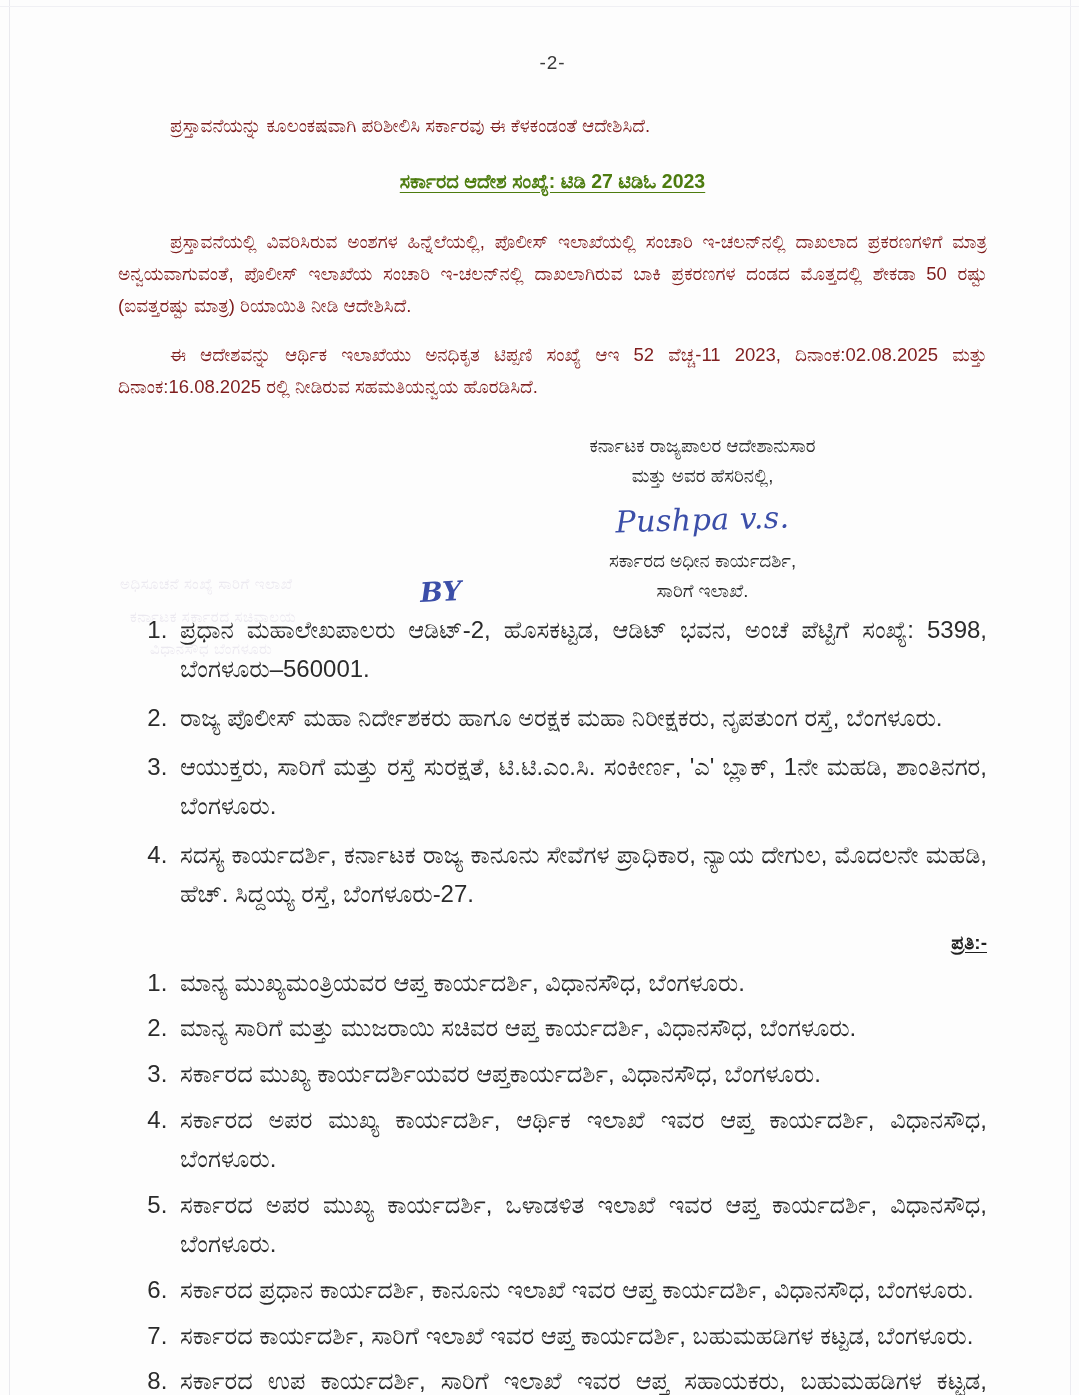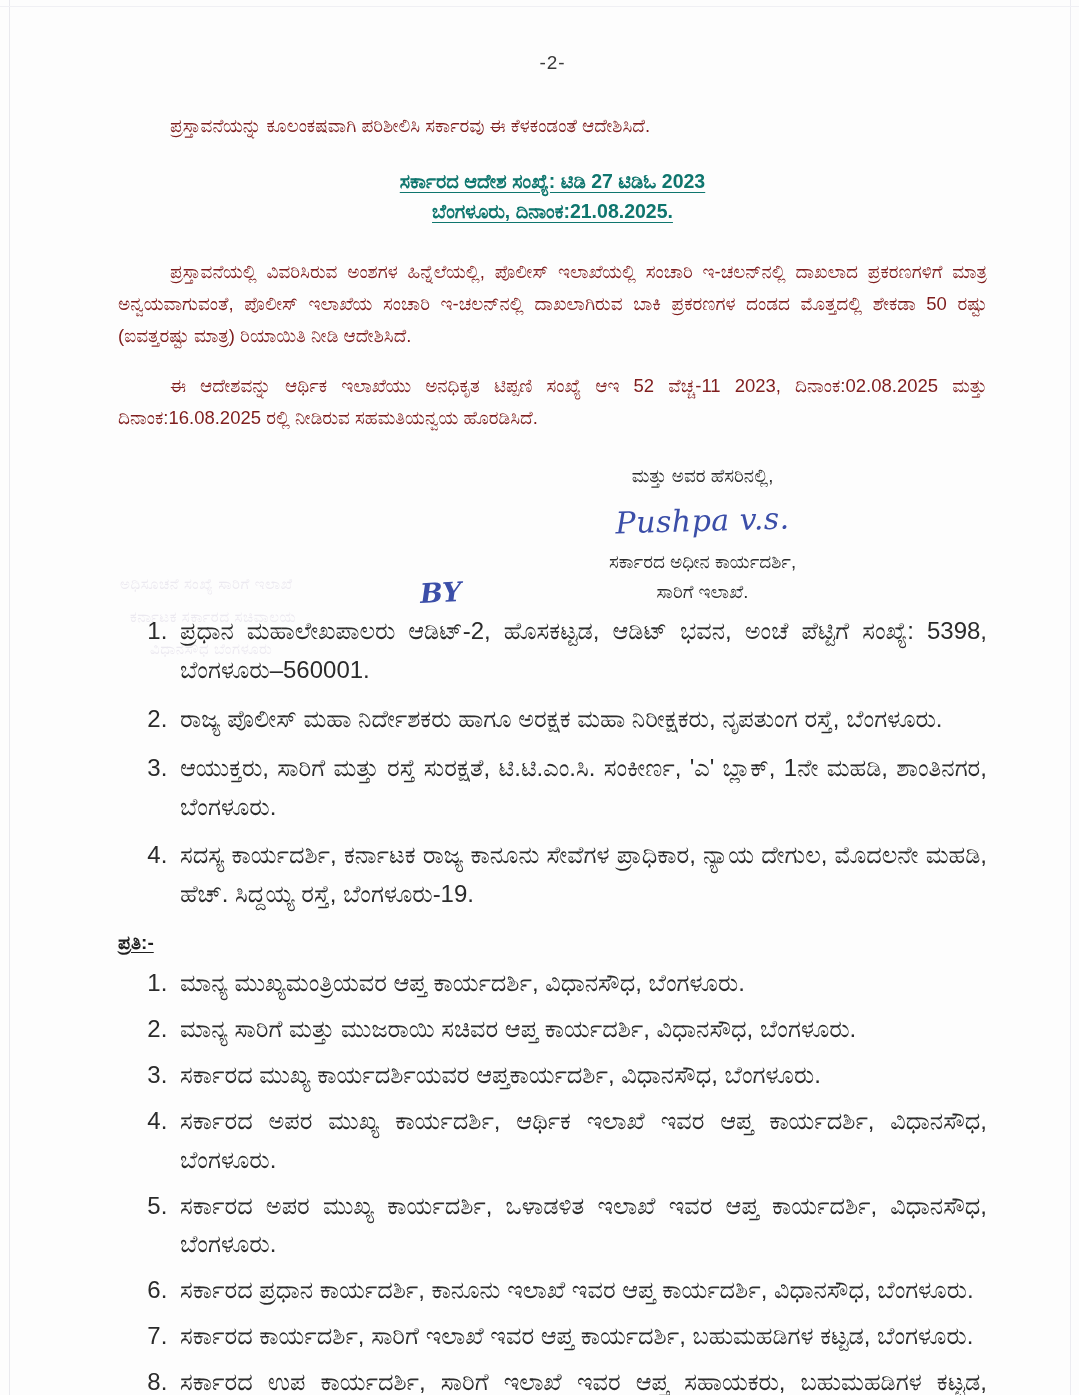--- a/index.html
+++ b/index.html
@@ -75,21 +75,21 @@
   .order-block {
     text-align: center;
     margin: 24px 0 30px 0;
   }
   .order-line {
     font-size: 19.5px;
     font-weight: bold;
     text-decoration: underline;
     text-underline-offset: 4px;
     line-height: 1.55;
-    color: #0f766e;
+    color: #4d7c0f;
     display: block;
   }
 
   .sign-block {
     margin: 28px 0 6px 0;
     text-align: center;
     padding-left: 300px;
     font-size: 18.5px;
     line-height: 1.6;
     color: #2b2b2b;
@@ -123,21 +123,21 @@
 
   .section-head {
     font-size: 19px;
     font-weight: bold;
     text-decoration: underline;
     text-underline-offset: 3px;
     margin: 16px 0 10px 0;
     color: #1f1f1f;
   }
   .to-head { margin-top: 12px; }
-  .copy-head { margin-top: 18px; }
+  .copy-head { margin-top: 18px; text-align: right; }
 
   ol.numlist {
     margin: 0 0 4px 0;
     padding-left: 56px;
     font-size: 24px;
     line-height: 1.62;
     color: #2b2b2b;
   }
   ol.numlist > li {
     margin-bottom: 10px;
@@ -161,41 +161,41 @@
   <div class="bleed" style="left:150px; top:640px;">ವಿಧಾನಸೌಧ ಬೆಂಗಳೂರು</div>
 
   <div class="content">
 
     <div class="page-number">-2-</div>
 
     <p class="para indent">ಪ್ರಸ್ತಾವನೆಯನ್ನು ಕೂಲಂಕಷವಾಗಿ ಪರಿಶೀಲಿಸಿ ಸರ್ಕಾರವು ಈ ಕೆಳಕಂಡಂತೆ ಆದೇಶಿಸಿದೆ.</p>
 
     <div class="order-block">
       <span class="order-line">ಸರ್ಕಾರದ ಆದೇಶ ಸಂಖ್ಯೆ: ಟಿಡಿ 27 ಟಿಡಿಓ 2023</span>
-      <span class="order-line">ಬೆಂಗಳೂರು, ದಿನಾಂಕ:21.08.2025.</span>
     </div>
 
     <p class="para indent">ಪ್ರಸ್ತಾವನೆಯಲ್ಲಿ ವಿವರಿಸಿರುವ ಅಂಶಗಳ ಹಿನ್ನೆಲೆಯಲ್ಲಿ, ಪೊಲೀಸ್ ಇಲಾಖೆಯಲ್ಲಿ ಸಂಚಾರಿ ಇ-ಚಲನ್‌ನಲ್ಲಿ ದಾಖಲಾದ ಪ್ರಕರಣಗಳಿಗೆ ಮಾತ್ರ ಅನ್ವಯವಾಗುವಂತೆ, ಪೊಲೀಸ್ ಇಲಾಖೆಯ ಸಂಚಾರಿ ಇ-ಚಲನ್‌ನಲ್ಲಿ ದಾಖಲಾಗಿರುವ ಬಾಕಿ ಪ್ರಕರಣಗಳ ದಂಡದ ಮೊತ್ತದಲ್ಲಿ ಶೇಕಡಾ 50 ರಷ್ಟು (ಐವತ್ತರಷ್ಟು ಮಾತ್ರ) ರಿಯಾಯಿತಿ ನೀಡಿ ಆದೇಶಿಸಿದೆ.</p>
     <p class="para indent">ಈ ಆದೇಶವನ್ನು ಆರ್ಥಿಕ ಇಲಾಖೆಯು ಅನಧಿಕೃತ ಟಿಪ್ಪಣಿ ಸಂಖ್ಯೆ ಆಇ 52 ವೆಚ್ಚ-11 2023, ದಿನಾಂಕ:02.08.2025 ಮತ್ತು ದಿನಾಂಕ:16.08.2025 ರಲ್ಲಿ ನೀಡಿರುವ ಸಹಮತಿಯನ್ವಯ ಹೊರಡಿಸಿದೆ.</p>
 
     <div class="sign-block">
+      <span class="sign-line">ಕರ್ನಾಟಕ ರಾಜ್ಯಪಾಲರ ಆದೇಶಾನುಸಾರ</span>
       <span class="sign-line">ಮತ್ತು ಅವರ ಹೆಸರಿನಲ್ಲಿ,</span>
       <span class="signature">Pushpa v.s.</span>
       <span class="sign-line">ಸರ್ಕಾರದ ಅಧೀನ ಕಾರ್ಯದರ್ಶಿ,</span>
       <span class="sign-row">
         <span class="initials">BY</span>
         <span>ಸಾರಿಗೆ ಇಲಾಖೆ.</span>
       </span>
     </div>
 
     <ol class="numlist">
       <li>ಪ್ರಧಾನ ಮಹಾಲೇಖಪಾಲರು ಆಡಿಟ್-2, ಹೊಸಕಟ್ಟಡ, ಆಡಿಟ್ ಭವನ, ಅಂಚೆ ಪೆಟ್ಟಿಗೆ ಸಂಖ್ಯೆ: 5398, ಬೆಂಗಳೂರು–560001.</li>
       <li>ರಾಜ್ಯ ಪೊಲೀಸ್ ಮಹಾ ನಿರ್ದೇಶಕರು ಹಾಗೂ ಅರಕ್ಷಕ ಮಹಾ ನಿರೀಕ್ಷಕರು, ನೃಪತುಂಗ ರಸ್ತೆ, ಬೆಂಗಳೂರು.</li>
       <li>ಆಯುಕ್ತರು, ಸಾರಿಗೆ ಮತ್ತು ರಸ್ತೆ ಸುರಕ್ಷತೆ, ಟಿ.ಟಿ.ಎಂ.ಸಿ. ಸಂಕೀರ್ಣ, 'ಎ' ಬ್ಲಾಕ್, 1ನೇ ಮಹಡಿ, ಶಾಂತಿನಗರ, ಬೆಂಗಳೂರು.</li>
-      <li>ಸದಸ್ಯ ಕಾರ್ಯದರ್ಶಿ, ಕರ್ನಾಟಕ ರಾಜ್ಯ ಕಾನೂನು ಸೇವೆಗಳ ಪ್ರಾಧಿಕಾರ, ನ್ಯಾಯ ದೇಗುಲ, ಮೊದಲನೇ ಮಹಡಿ, ಹೆಚ್. ಸಿದ್ದಯ್ಯ ರಸ್ತೆ, ಬೆಂಗಳೂರು-19.</li>
+      <li>ಸದಸ್ಯ ಕಾರ್ಯದರ್ಶಿ, ಕರ್ನಾಟಕ ರಾಜ್ಯ ಕಾನೂನು ಸೇವೆಗಳ ಪ್ರಾಧಿಕಾರ, ನ್ಯಾಯ ದೇಗುಲ, ಮೊದಲನೇ ಮಹಡಿ, ಹೆಚ್. ಸಿದ್ದಯ್ಯ ರಸ್ತೆ, ಬೆಂಗಳೂರು-27.</li>
     </ol>
 
     <div class="section-head copy-head">ಪ್ರತಿ:-</div>
     <ol class="numlist tight">
       <li>ಮಾನ್ಯ ಮುಖ್ಯಮಂತ್ರಿಯವರ ಆಪ್ತ ಕಾರ್ಯದರ್ಶಿ, ವಿಧಾನಸೌಧ, ಬೆಂಗಳೂರು.</li>
       <li>ಮಾನ್ಯ ಸಾರಿಗೆ ಮತ್ತು ಮುಜರಾಯಿ ಸಚಿವರ ಆಪ್ತ ಕಾರ್ಯದರ್ಶಿ, ವಿಧಾನಸೌಧ, ಬೆಂಗಳೂರು.</li>
       <li>ಸರ್ಕಾರದ ಮುಖ್ಯ ಕಾರ್ಯದರ್ಶಿಯವರ ಆಪ್ತಕಾರ್ಯದರ್ಶಿ, ವಿಧಾನಸೌಧ, ಬೆಂಗಳೂರು.</li>
       <li>ಸರ್ಕಾರದ ಅಪರ ಮುಖ್ಯ ಕಾರ್ಯದರ್ಶಿ, ಆರ್ಥಿಕ ಇಲಾಖೆ ಇವರ ಆಪ್ತ ಕಾರ್ಯದರ್ಶಿ, ವಿಧಾನಸೌಧ, ಬೆಂಗಳೂರು.</li>
       <li>ಸರ್ಕಾರದ ಅಪರ ಮುಖ್ಯ ಕಾರ್ಯದರ್ಶಿ, ಒಳಾಡಳಿತ ಇಲಾಖೆ ಇವರ ಆಪ್ತ ಕಾರ್ಯದರ್ಶಿ, ವಿಧಾನಸೌಧ, ಬೆಂಗಳೂರು.</li>
       <li>ಸರ್ಕಾರದ ಪ್ರಧಾನ ಕಾರ್ಯದರ್ಶಿ, ಕಾನೂನು ಇಲಾಖೆ ಇವರ ಆಪ್ತ ಕಾರ್ಯದರ್ಶಿ, ವಿಧಾನಸೌಧ, ಬೆಂಗಳೂರು.</li>

